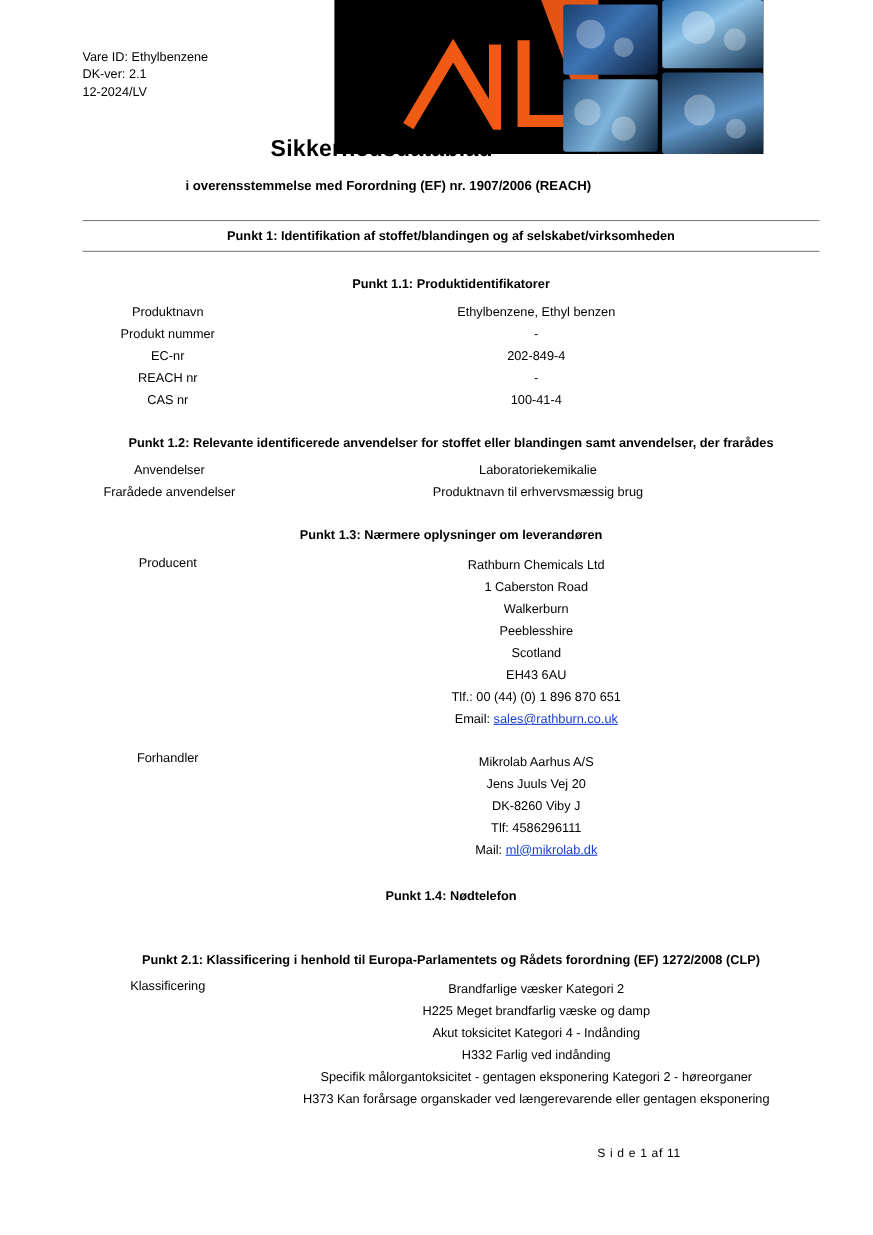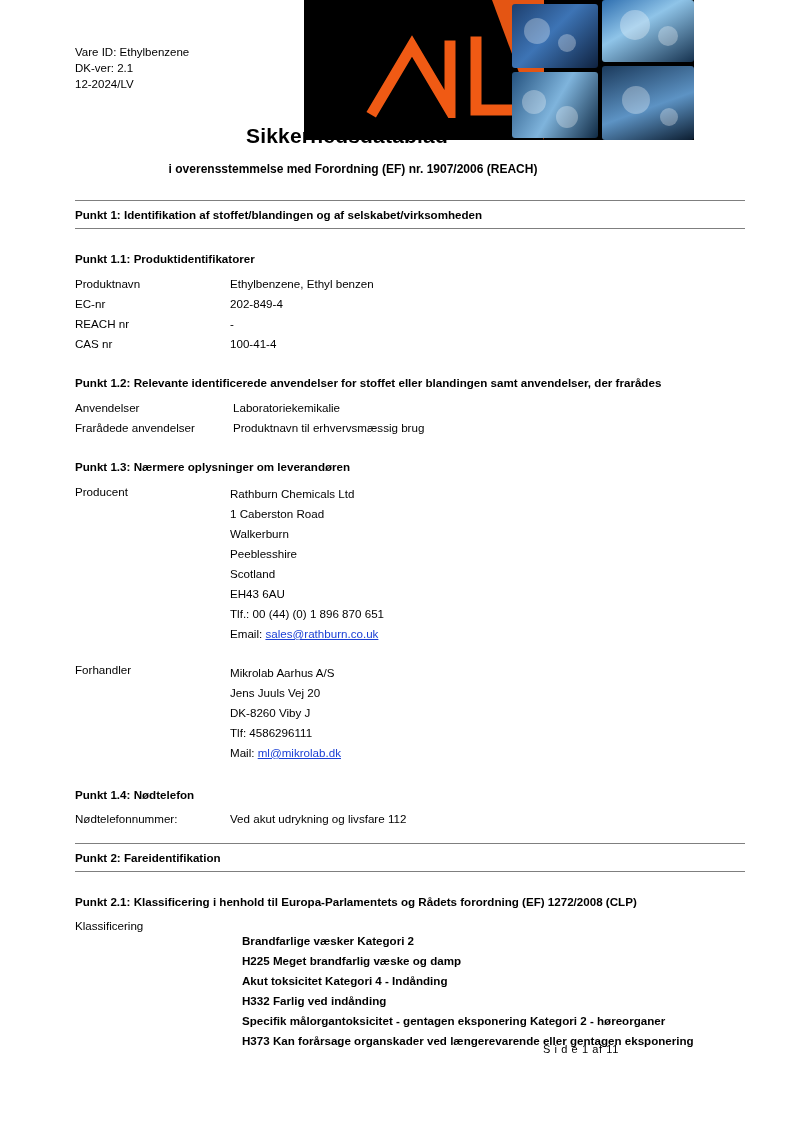--- a/index.html
+++ b/index.html
@@ -108,20 +108,21 @@
   }
 
   
   .content {
     position: absolute;
     left: 75px;
     top: 200px;
     width: 670px;
     font-size: 11.6px;
     line-height: 15px;
+    text-align: center;
   }
   .rule-heading {
     font-weight: bold;
     font-size: 11.6px;
     border-top: 1.1px solid #7f7f7f;
     border-bottom: 1.1px solid #7f7f7f;
     padding: 6px 0 6px 0;
     margin: 0;
   }
   .sub-heading {
@@ -149,23 +150,22 @@
 
   .addr-line { padding: 2.5px 0; }
 
   a.mail {
     color: #1a3fd4;
     text-decoration: underline;
   }
 
   ul.plain {
     list-style: none;
-    margin: 12px;
+    margin: 0;
     padding: 0;
-    font-weight: bold;
   }
   ul.plain li {
     padding: 2.5px 0;
     font-size: 11.6px;
     line-height: 15px;
   }
 
   .footer {
     position: absolute;
     right: 75px;
@@ -221,20 +221,24 @@
     <div class="spacer-lg"></div>
     <div class="sub-heading">Punkt 1.1: Produktidentifikatorer</div>
     <div class="spacer-sm"></div>
     <table class="kv">
       <tbody>
           <tr>
         <td class="k">Produktnavn</td>
         <td class="v">Ethylbenzene, Ethyl benzen</td>
       </tr>
       <tr>
+        <td class="k">Produkt nummer</td>
+        <td class="v">-</td>
+      </tr>
+      <tr>
         <td class="k">EC-nr</td>
         <td class="v">202-849-4</td>
       </tr>
       <tr>
         <td class="k">REACH nr</td>
         <td class="v">-</td>
       </tr>
       <tr>
         <td class="k">CAS nr</td>
         <td class="v">100-41-4</td>
@@ -285,31 +289,22 @@
           <div class="addr-line">Tlf: 4586296111</div>
           <div class="addr-line"><span>Mail: </span><a class="mail" href="#">ml@mikrolab.dk</a></div>
         </td>
       </tr>
     </tbody>
       </table>
 
     <div class="spacer-lg"></div>
     <div class="sub-heading">Punkt 1.4: Nødtelefon</div>
     <div class="spacer-sm"></div>
-    <table class="kv">
-      <tbody>
-          <tr>
-        <td class="k">Nødtelefonnummer:</td>
-        <td class="v">Ved akut udrykning og livsfare 112</td>
-      </tr>
-    </tbody>
-      </table>
 
     <div class="spacer-md"></div>
-    <div class="rule-heading">Punkt 2: Fareidentifikation</div>
 
     <div class="spacer-lg"></div>
     <div class="sub-heading">Punkt 2.1: Klassificering i henhold til Europa-Parlamentets og Rådets forordning (EF) 1272/2008 (CLP)</div>
     <div class="spacer-sm"></div>
     <table class="kv">
       <tbody>
           <tr>
         <td class="k">Klassificering</td>
         <td class="v">
           <ul class="plain">

